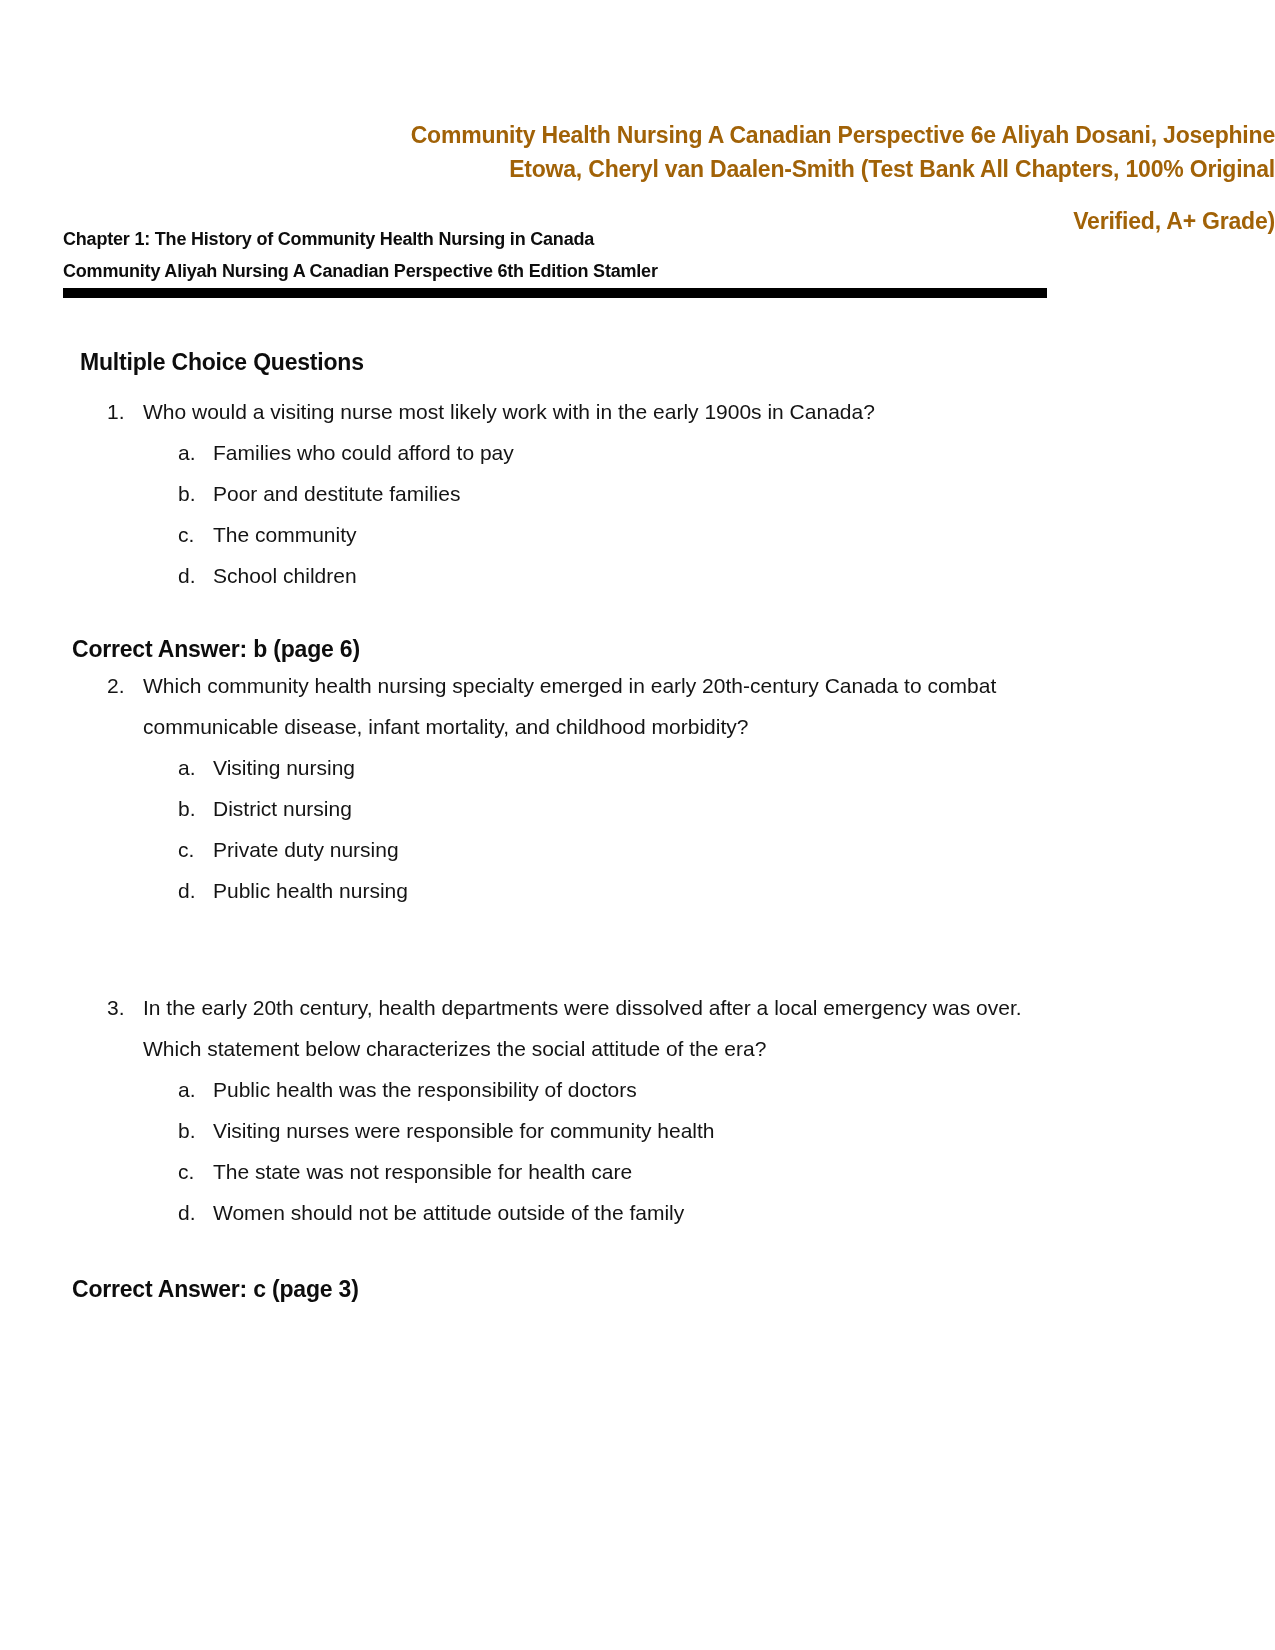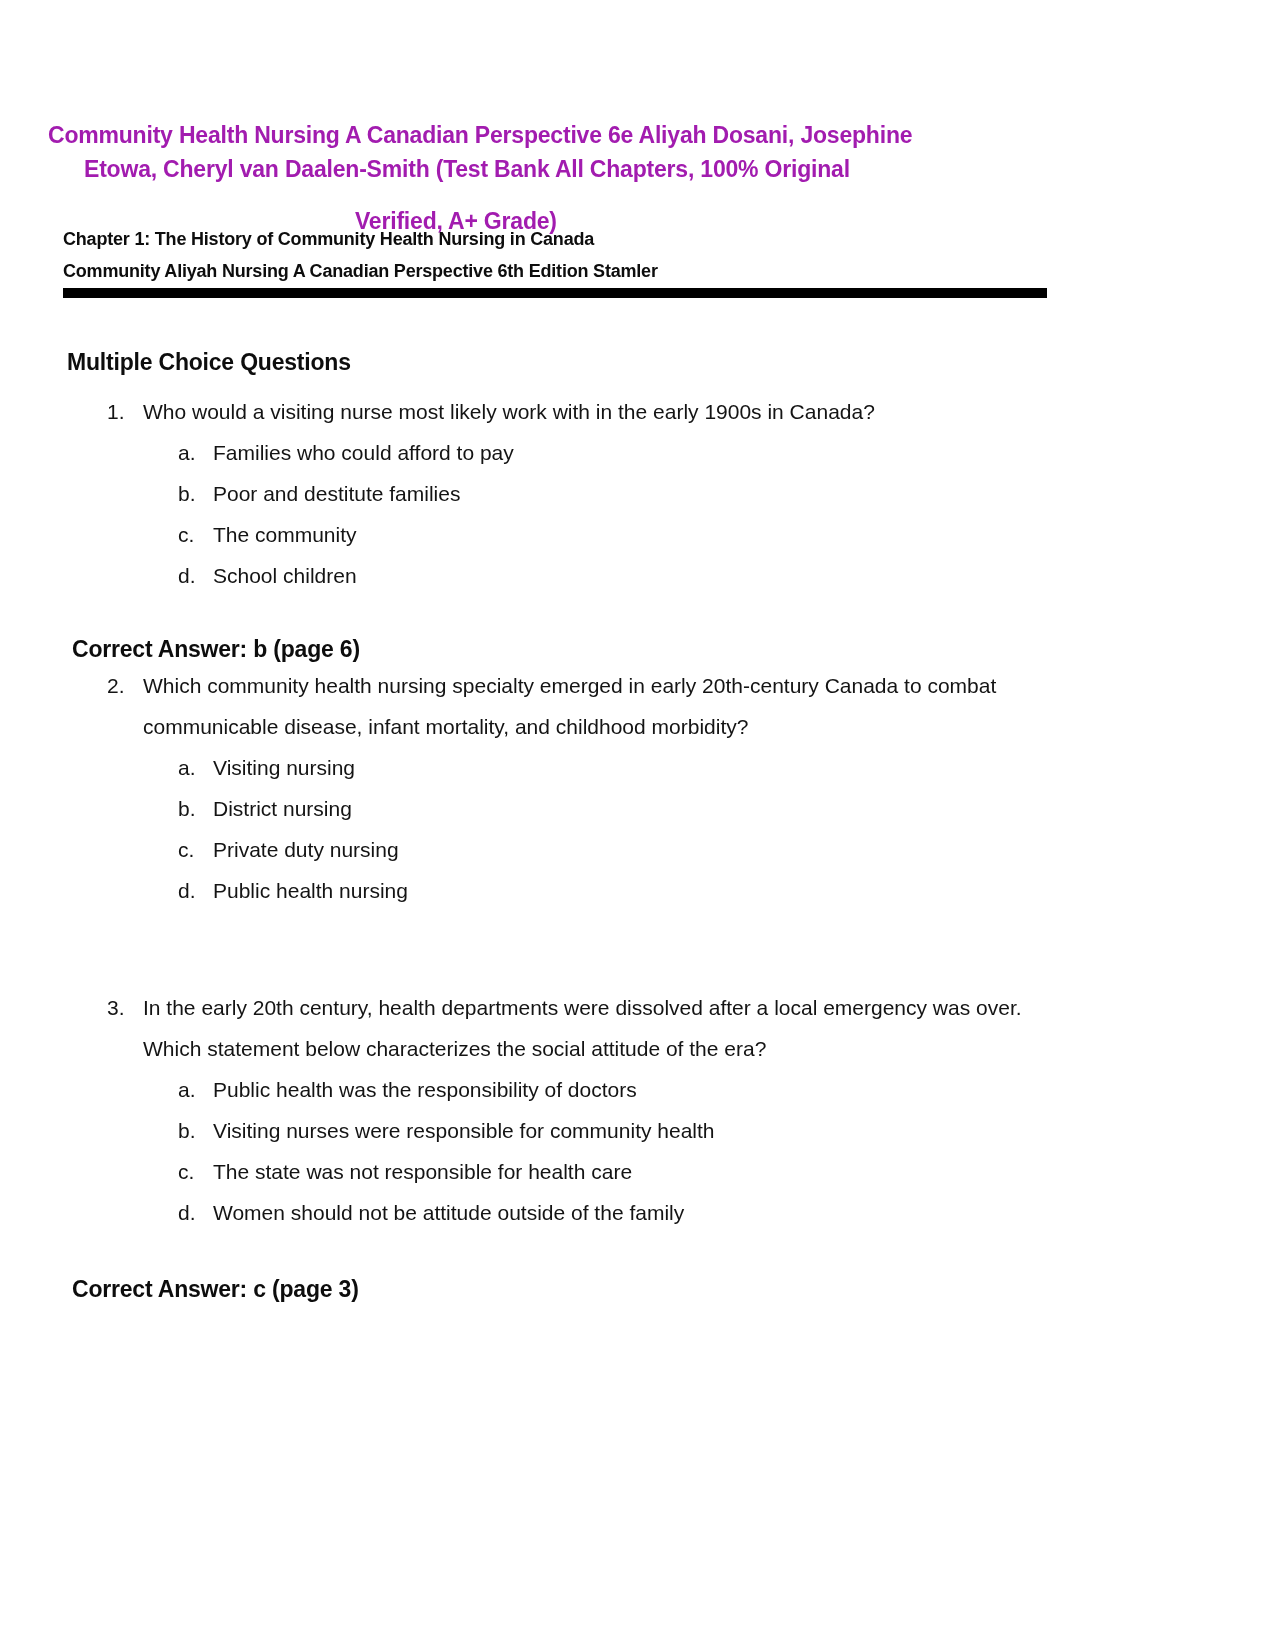--- a/index.html
+++ b/index.html
@@ -23,22 +23,23 @@
 
   
   .doc-title {
     position: absolute;
     top: 118px;
     left: 0;
     width: 1275px;
     font-weight: bold;
     font-size: 23px;
     line-height: 34px;
-    color: #a21caf;
-    letter-spacing: -0.2px;
+    color: #a16207;
+    letter-spacing: -0.2px;
+    text-align: right;
   }
   .doc-title .tline-1 { margin-left: 48px; }
   .doc-title .tline-2 { margin-left: 84px; }
   .doc-title .tline-3 { margin-left: 355px; margin-top: 18px; }
 
   
   .chapter {
     position: absolute;
     top: 223px;
     left: 63px;
@@ -55,21 +56,21 @@
     left: 63px;
     width: 984px;
     height: 10px;
     background: #000000;
   }
 
   
   .mcq-heading {
     position: absolute;
     top: 349px;
-    left: 67px;
+    left: 80px;
     font-weight: bold;
     font-size: 23px;
     letter-spacing: -0.2px;
   }
 
   
   .question {
     position: absolute;
     left: 107px;
     width: 1090px;

